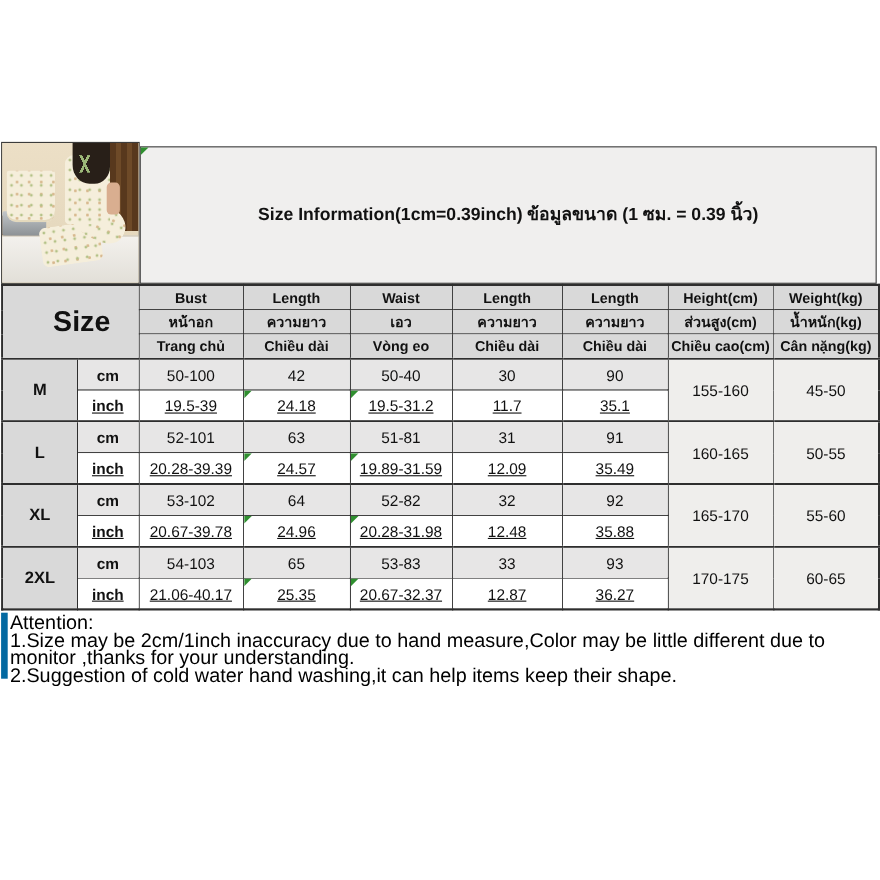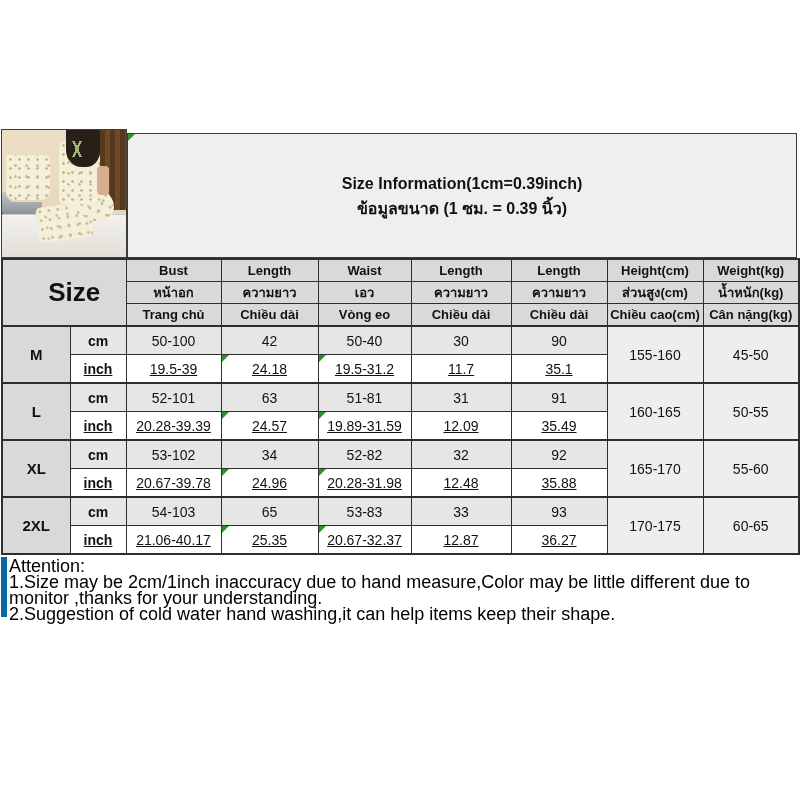--- a/index.html
+++ b/index.html
@@ -35,21 +35,21 @@
   .ph-collar { left:55%; top:9%; width:14px; height:16px;
                background:linear-gradient(115deg,transparent 44%,#9cb878 44% 56%,transparent 56%),
                           linear-gradient(65deg,transparent 44%,#9cb878 44% 56%,transparent 56%); }
   .ph-arm    { left:77%; top:28%; width:9%; height:23%; background:#d9ae90; border-radius:4px; }
   .ph-hair   { left:52%; top:0; width:27%; height:29%; background:#281f18; border-radius:0 0 42% 46%; }
 
   
   .title-block { position:absolute; left:127px; top:133px; width:670px; height:125px;
                  box-sizing:border-box; background:var(--title-bg,#f0efee);
                  border:1px solid #3c3c3c;
-                 display:flex; flex-direction:column; justify-content:center; align-items:center;
+                 display:flex; flex-direction:row; justify-content:center; align-items:center;
                  gap:4px; }
   .title-line { font-weight:bold; font-size:16px; line-height:21px; text-align:center; }
 
   
   .corner-marker { position:absolute; left:0; top:0; width:0; height:0;
                    border-top:7px solid var(--marker-green,#2f8f2f);
                    border-right:7px solid transparent; }
 
   
   table.size-table { position:absolute; left:1px; top:258px; border-collapse:collapse;
@@ -177,21 +177,21 @@
           <td class="inch-val">20.28-39.39</td>
           <td class="inch-val"><span class="corner-marker"></span>24.57</td>
           <td class="inch-val"><span class="corner-marker"></span>19.89-31.59</td>
           <td class="inch-val">12.09</td>
           <td class="inch-val">35.49</td>
         </tr>
         <tr class="group-start">
           <td class="size-label" rowspan="2">XL</td>
           <td class="unit unit-cm">cm</td>
           <td class="cm-val">53-102</td>
-          <td class="cm-val">34</td>
+          <td class="cm-val">64</td>
           <td class="cm-val">52-82</td>
           <td class="cm-val">32</td>
           <td class="cm-val">92</td>
           <td class="merged" rowspan="2">165-170</td>
           <td class="merged" rowspan="2">55-60</td>
         </tr>
         <tr>
           <td class="unit unit-inch">inch</td>
           <td class="inch-val">20.67-39.78</td>
           <td class="inch-val"><span class="corner-marker"></span>24.96</td>

